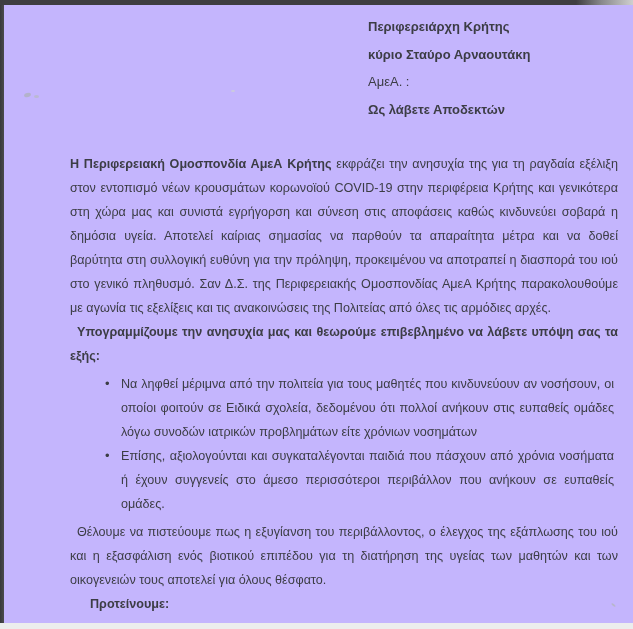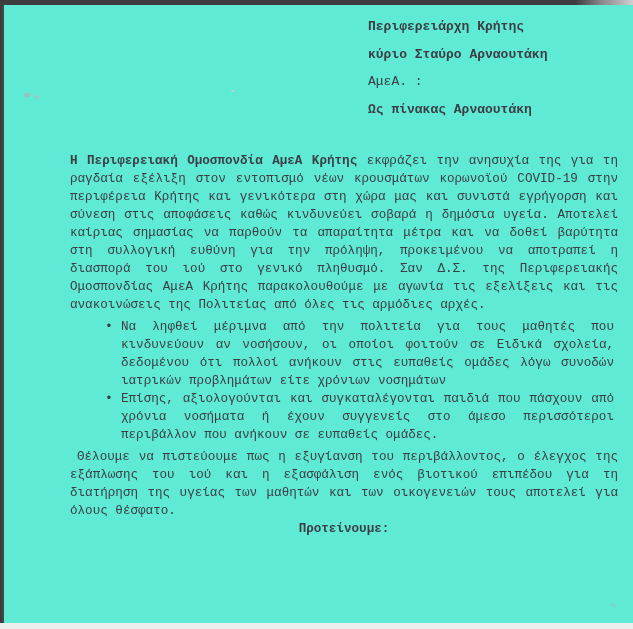--- a/index.html
+++ b/index.html
@@ -1,22 +1,22 @@
 <!DOCTYPE html>
 <html lang="el"><head>
 <meta charset="utf-8">
 <title>Scanned letter</title>
 <style>
   html,body{margin:0;padding:0;}
   .page{
     position:relative;
     width:633px;height:629px;
-    background:#5eead4;
+    background:#c4b5fd;
     overflow:hidden;
-    font-family:Liberation Mono, monospace;
+    font-family:Liberation Sans, sans-serif;
     color:#3c3d45;
     -webkit-font-smoothing:antialiased;
   }
   
   .edge-top{
     position:absolute;top:0;left:0;right:0;height:5px;
     background:linear-gradient(to right,#3e3e40 0%,#3e3e40 91%,#88888a 95%,#cfcfcf 100%);
   }
   .edge-left{
     position:absolute;top:0;left:0;bottom:0;width:4px;
@@ -36,28 +36,28 @@
   .header-block{
     position:absolute;left:368px;top:13px;
     font-size:13px;line-height:27.6px;
     font-weight:bold;
   }
   .header-block .normal{font-weight:normal;}
 
   
   .body-block{
     position:absolute;left:70px;top:152px;width:548px;
-    font-size:12.6px;line-height:18px;
+    font-size:12.6px;line-height:24px;
     text-align:justify;
   }
   .body-block p{margin:0;}
   p.opening .lead{font-weight:bold;}
   p.emphasis{font-weight:bold;text-indent:7px;}
   p.closing{text-indent:7px;}
-  p.propose-heading{font-weight:bold;text-align:center;}
+  p.propose-heading{font-weight:bold;text-align:left;margin-left:20px;}
   ul.bullets{list-style:none;margin:4px;padding:0;}
   ul.bullets li{position:relative;padding-left:47px;text-align:justify;}
   ul.bullets li::before{
     content:"\2022";
     position:absolute;left:31px;top:0;
     font-size:13px;
   }
 </style>
 </head>
 <body>
@@ -69,27 +69,28 @@
   <div class="edge-bottom"></div>
   <div class="smudge s1"></div>
   <div class="smudge s2"></div>
   <div class="smudge s3"></div>
   <div class="smudge s4"></div>
 
   <div class="header-block">
     <div>Περιφερειάρχη Κρήτης</div>
     <div>κύριο Σταύρο Αρναουτάκη</div>
     <div class="normal">ΑμεΑ. :</div>
-    <div>Ως πίνακας Αρναουτάκη</div>
+    <div>Ως λάβετε Αποδεκτών</div>
   </div>
 
   <div class="body-block">
 
     <p class="opening"><span class="lead">Η Περιφερειακή Ομοσπονδία ΑμεΑ Κρήτης</span><span> εκφράζει την ανησυχία της για τη ραγδαία εξέλιξη στον εντοπισμό νέων κρουσμάτων κορωνοϊού COVID-19 στην περιφέρεια Κρήτης και γενικότερα στη χώρα μας και συνιστά εγρήγορση και σύνεση στις αποφάσεις καθώς κινδυνεύει σοβαρά η δημόσια υγεία. Αποτελεί καίριας σημασίας να παρθούν τα απαραίτητα μέτρα και να δοθεί βαρύτητα στη συλλογική ευθύνη για την πρόληψη, προκειμένου να αποτραπεί η διασπορά του ιού στο γενικό πληθυσμό. Σαν Δ.Σ. της Περιφερειακής Ομοσπονδίας ΑμεΑ Κρήτης παρακολουθούμε με αγωνία τις εξελίξεις και τις ανακοινώσεις της Πολιτείας από όλες τις αρμόδιες αρχές.</span></p>
 
+    <p class="emphasis">Υπογραμμίζουμε την ανησυχία μας και θεωρούμε επιβεβλημένο να λάβετε υπόψη σας τα εξής:</p>
 
     <ul class="bullets">
       <li>Να ληφθεί μέριμνα από την πολιτεία για τους μαθητές που κινδυνεύουν αν νοσήσουν, οι οποίοι φοιτούν σε Ειδικά σχολεία, δεδομένου ότι πολλοί ανήκουν στις ευπαθείς ομάδες λόγω συνοδών ιατρικών προβλημάτων είτε χρόνιων νοσημάτων</li>
       <li>Επίσης, αξιολογούνται και συγκαταλέγονται παιδιά που πάσχουν από χρόνια νοσήματα ή έχουν συγγενείς στο άμεσο περισσότεροι περιβάλλον που ανήκουν σε ευπαθείς ομάδες.</li>
     </ul>
 
     <p class="closing">Θέλουμε να πιστεύουμε πως η εξυγίανση του περιβάλλοντος, ο έλεγχος της εξάπλωσης του ιού και η εξασφάλιση ενός βιοτικού επιπέδου για τη διατήρηση της υγείας των μαθητών και των οικογενειών τους αποτελεί για όλους θέσφατο.</p>
 
     <p class="propose-heading">Προτείνουμε:</p>
 

